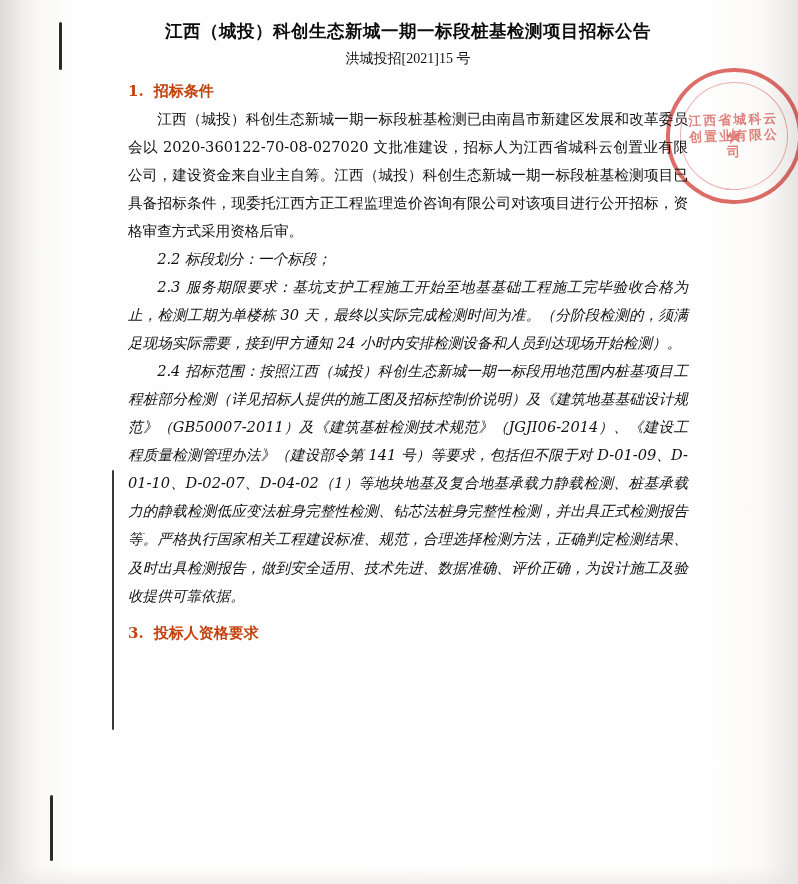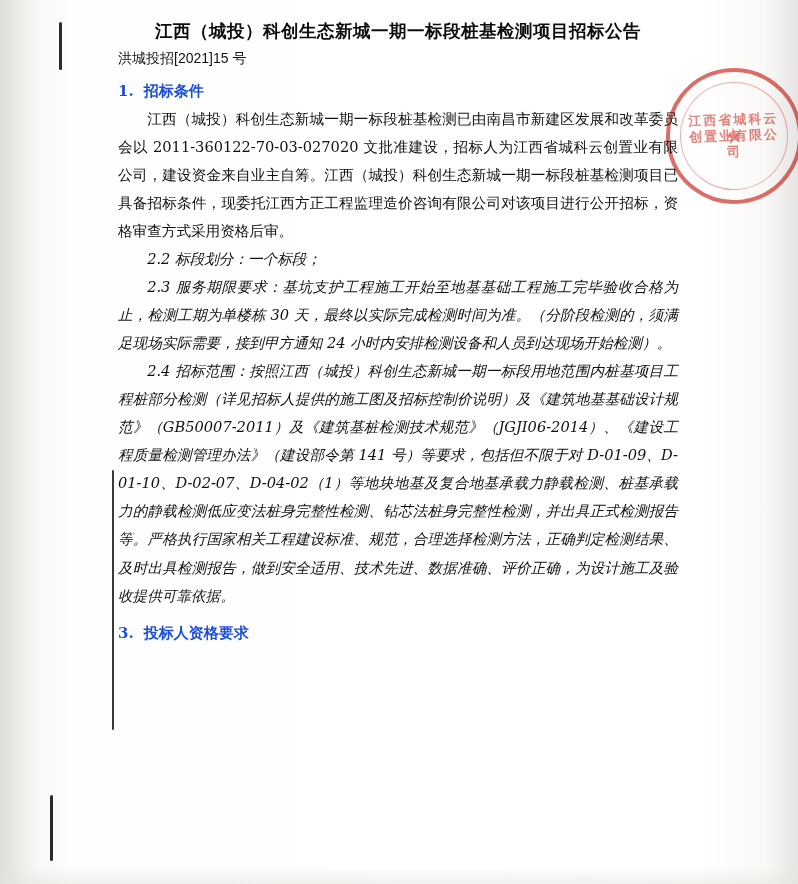--- a/index.html
+++ b/index.html
@@ -41,47 +41,47 @@
     width: 3px;
     background: #2a2a2a;
     border-radius: 2px;
   }
   .bind-mark.m1 { left: 59px; top: 22px; height: 48px; }
   .bind-mark.m2 { left: 112px; top: 470px; height: 260px; width: 2px; background:#3a3a3a; }
   .bind-mark.m3 { left: 50px; top: 795px; height: 66px; }
 
   .content {
     position: absolute;
-    left: 118px;
+    left: 128px;
     top: 18px;
     width: 560px;
   }
   .doc-title {
     font-family: "DejaVu Serif", "Liberation Serif", serif;
     font-weight: bold;
     font-size: 17.5px;
     letter-spacing: 0.5px;
     text-align: center;
     color: #0d0d0d;
     line-height: 1.5;
   }
   .doc-subtitle {
-    font-family: Liberation Sans, sans-serif;
+    font-family: Liberation Serif, serif;
     font-size: 14px;
-    text-align: left;
+    text-align: center;
     margin-top: 6px;
     color: #111;
   }
   .sec-head {
     font-family: "DejaVu Serif", "Liberation Serif", serif;
     font-weight: bold;
     font-size: 15px;
     margin-top: 14px;
     margin-bottom: 4px;
-    color: #1d4ed8;
+    color: #c2410c;
   }
   .sec-head .num { margin-right: 10px; }
   p.para {
     font-family: "DejaVu Serif", "Liberation Serif", serif;
     font-size: 14.6px;
     line-height: 1.92;
     margin: 0;
     text-align: justify;
     text-justify: inter-ideograph;
     color: #101010;
@@ -166,21 +166,21 @@
   </div>
 
   <div class="content">
 
     <div class="doc-title">江西（城投）科创生态新城一期一标段桩基检测项目招标公告</div>
     <div class="doc-subtitle">洪城投招[2021]15 号</div>
 
     <div class="sec-head">
       <span class="num">1.</span><span>招标条件</span>
     </div>
-    <p class="para indent">江西（城投）科创生态新城一期一标段桩基检测已由南昌市新建区发展和改革委员会以 2011-360122-70-03-027020 文批准建设，招标人为江西省城科云创置业有限公司，建设资金来自业主自筹。江西（城投）科创生态新城一期一标段桩基检测项目已具备招标条件，现委托江西方正工程监理造价咨询有限公司对该项目进行公开招标，资格审查方式采用资格后审。</p>
+    <p class="para indent">江西（城投）科创生态新城一期一标段桩基检测已由南昌市新建区发展和改革委员会以 2020-360122-70-08-027020 文批准建设，招标人为江西省城科云创置业有限公司，建设资金来自业主自筹。江西（城投）科创生态新城一期一标段桩基检测项目已具备招标条件，现委托江西方正工程监理造价咨询有限公司对该项目进行公开招标，资格审查方式采用资格后审。</p>
 
     <p class="para indent tight">2.2 标段划分：一个标段；</p>
     <p class="para indent tight">2.3 服务期限要求：基坑支护工程施工开始至地基基础工程施工完毕验收合格为止，检测工期为单楼栋 30 天，最终以实际完成检测时间为准。（分阶段检测的，须满足现场实际需要，接到甲方通知 24 小时内安排检测设备和人员到达现场开始检测）。</p>
     <p class="para indent tight">2.4 招标范围：按照江西（城投）科创生态新城一期一标段用地范围内桩基项目工程桩部分检测（详见招标人提供的施工图及招标控制价说明）及《建筑地基基础设计规范》（GB50007-2011）及《建筑基桩检测技术规范》（JGJI06-2014）、《建设工程质量检测管理办法》（建设部令第 141 号）等要求，包括但不限于对 D-01-09、D-01-10、D-02-07、D-04-02（1）等地块地基及复合地基承载力静载检测、桩基承载力的静载检测低应变法桩身完整性检测、钻芯法桩身完整性检测，并出具正式检测报告等。严格执行国家相关工程建设标准、规范，合理选择检测方法，正确判定检测结果、及时出具检测报告，做到安全适用、技术先进、数据准确、评价正确，为设计施工及验收提供可靠依据。</p>
 
     <div class="sec-head">
       <span class="num">3.</span><span>投标人资格要求</span>
     </div>
 
   </div>

